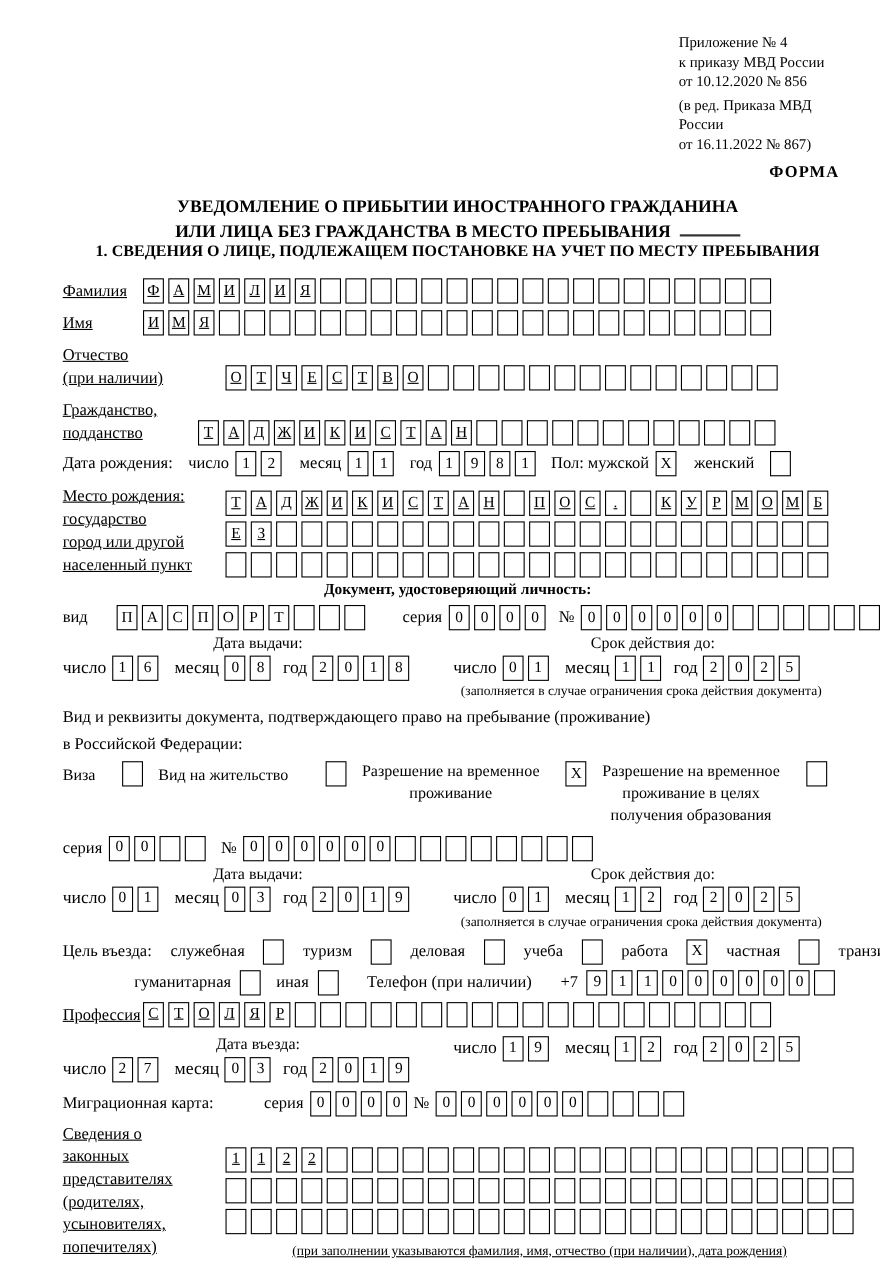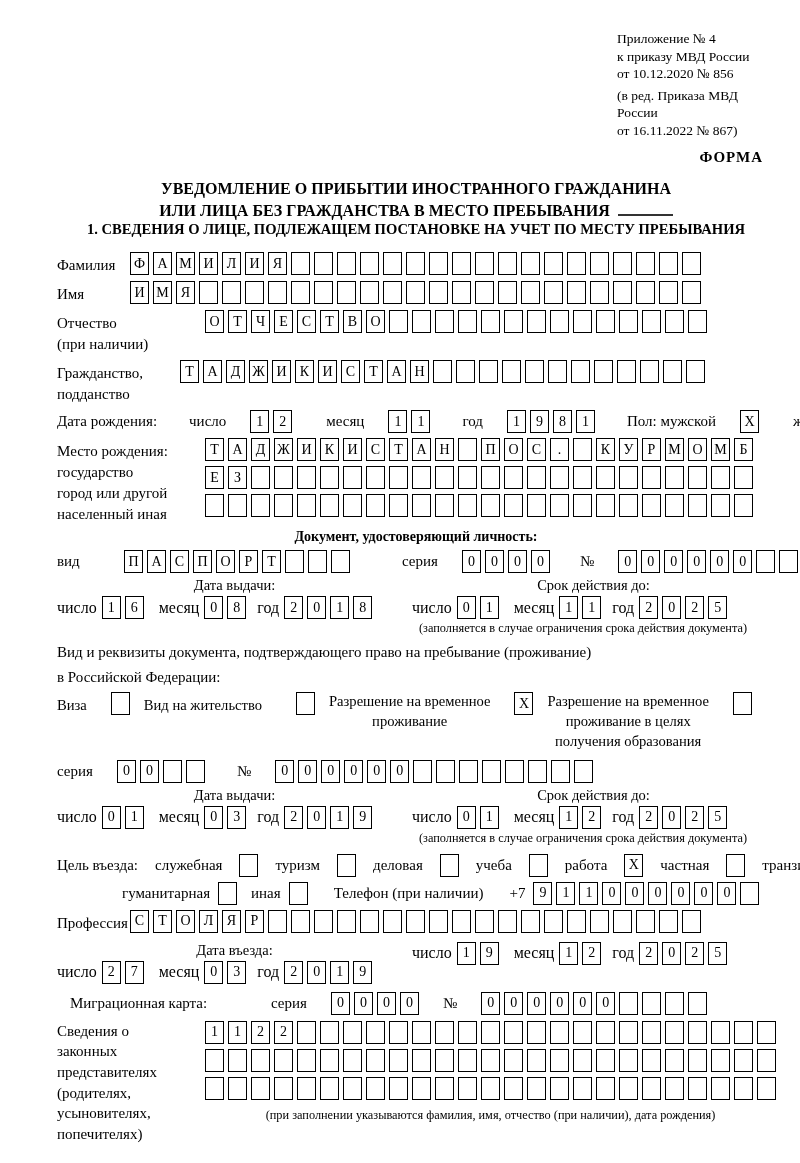--- a/index.html
+++ b/index.html
@@ -5,28 +5,28 @@
   * { margin:0; padding:0; box-sizing:border-box; }
   html,body { width:800px; height:1163px; background:#fff; color:#000;
     font-family:"Liberation Serif", serif; overflow:hidden; }
   body { padding:30px 25px 0 57px; }
   .ref { margin-left:560px; font-size:13.5px; line-height:1.3; }
   .ref .sub { margin-top:4px; }
   .forma { text-align:right; padding-right:12px; font-weight:bold; font-size:15px; margin-top:10px; letter-spacing:1px;}
   .title { text-align:center; font-weight:bold; font-size:16px; line-height:1.35; margin-top:12px; }
   .uline { display:inline-block; width:55px; border-bottom:2px solid #333; height:14px; margin-left:8px; }
   .sechead { text-align:center; font-weight:bold; font-size:14.6px; }
-  .row { display:flex; align-items:flex-start; margin-top:5px; }
+  .row { display:flex; align-items:flex-end; margin-top:5px;text-decoration:underline; }
   .lbl { font-size:15px; line-height:1.4; padding-top:3px; flex:none; }
-  .w73 { width:73px; } .w123 { width:123px; } .w148 { width:148px; } .w165 { width:165px;margin-left:13px; }
+  .w73 { width:73px; } .w123 { width:123px; } .w148 { width:148px; } .w165 { width:165px; }
   .cells { display:flex; gap:4px; flex:none; }
   .cell { width:19px; height:23px; border:1.6px solid #000; display:flex; align-items:center;
     justify-content:center; font-size:14px; flex:none; background:#fff; }
   .vstack { display:flex; flex-direction:column; gap:5px; }
-  .inrow { display:flex; align-items:center; gap:24px; margin-top:5px; flex-wrap:nowrap; }
+  .inrow { display:flex; align-items:center; gap:6px; margin-top:5px; flex-wrap:nowrap; }
   .inrow .t { font-size:15px; flex:none; }
   .dates { display:flex; margin-top:4px; }
   .dhalf { display:flex; flex-direction:column; }
   .dhalf.left { width:355px; } .dhalf.right { flex:1; }
   .dtitle { font-size:14.5px; text-align:center; margin-bottom:2px; }
   .drow { display:flex; align-items:center; gap:5px; }
   .hint { font-size:12.3px; text-align:right; padding-right:28px; margin-top:2px; }
   .plain { font-size:15px; line-height:1.5; margin-top:5px; }
   .optrow { display:flex; align-items:flex-start; gap:14px; margin-top:4px; }
   .opt { display:flex; align-items:flex-start; gap:24px; }
@@ -207,21 +207,21 @@
   <div class="cells" style="margin-left:8px">
       <div class="cell"></div>
     </div>
 </div>
 
 <div class="row">
   <div class="lbl w148">
     <div>Место рождения:</div>
     <div>государство</div>
     <div>город или другой</div>
-    <div>населенный иная</div>
+    <div>населенный пункт</div>
   </div>
   <div class="vstack">
     <div class="cells">
         <div class="cell">Т</div>
         <div class="cell">А</div>
         <div class="cell">Д</div>
         <div class="cell">Ж</div>
         <div class="cell">И</div>
         <div class="cell">К</div>
         <div class="cell">И</div>

